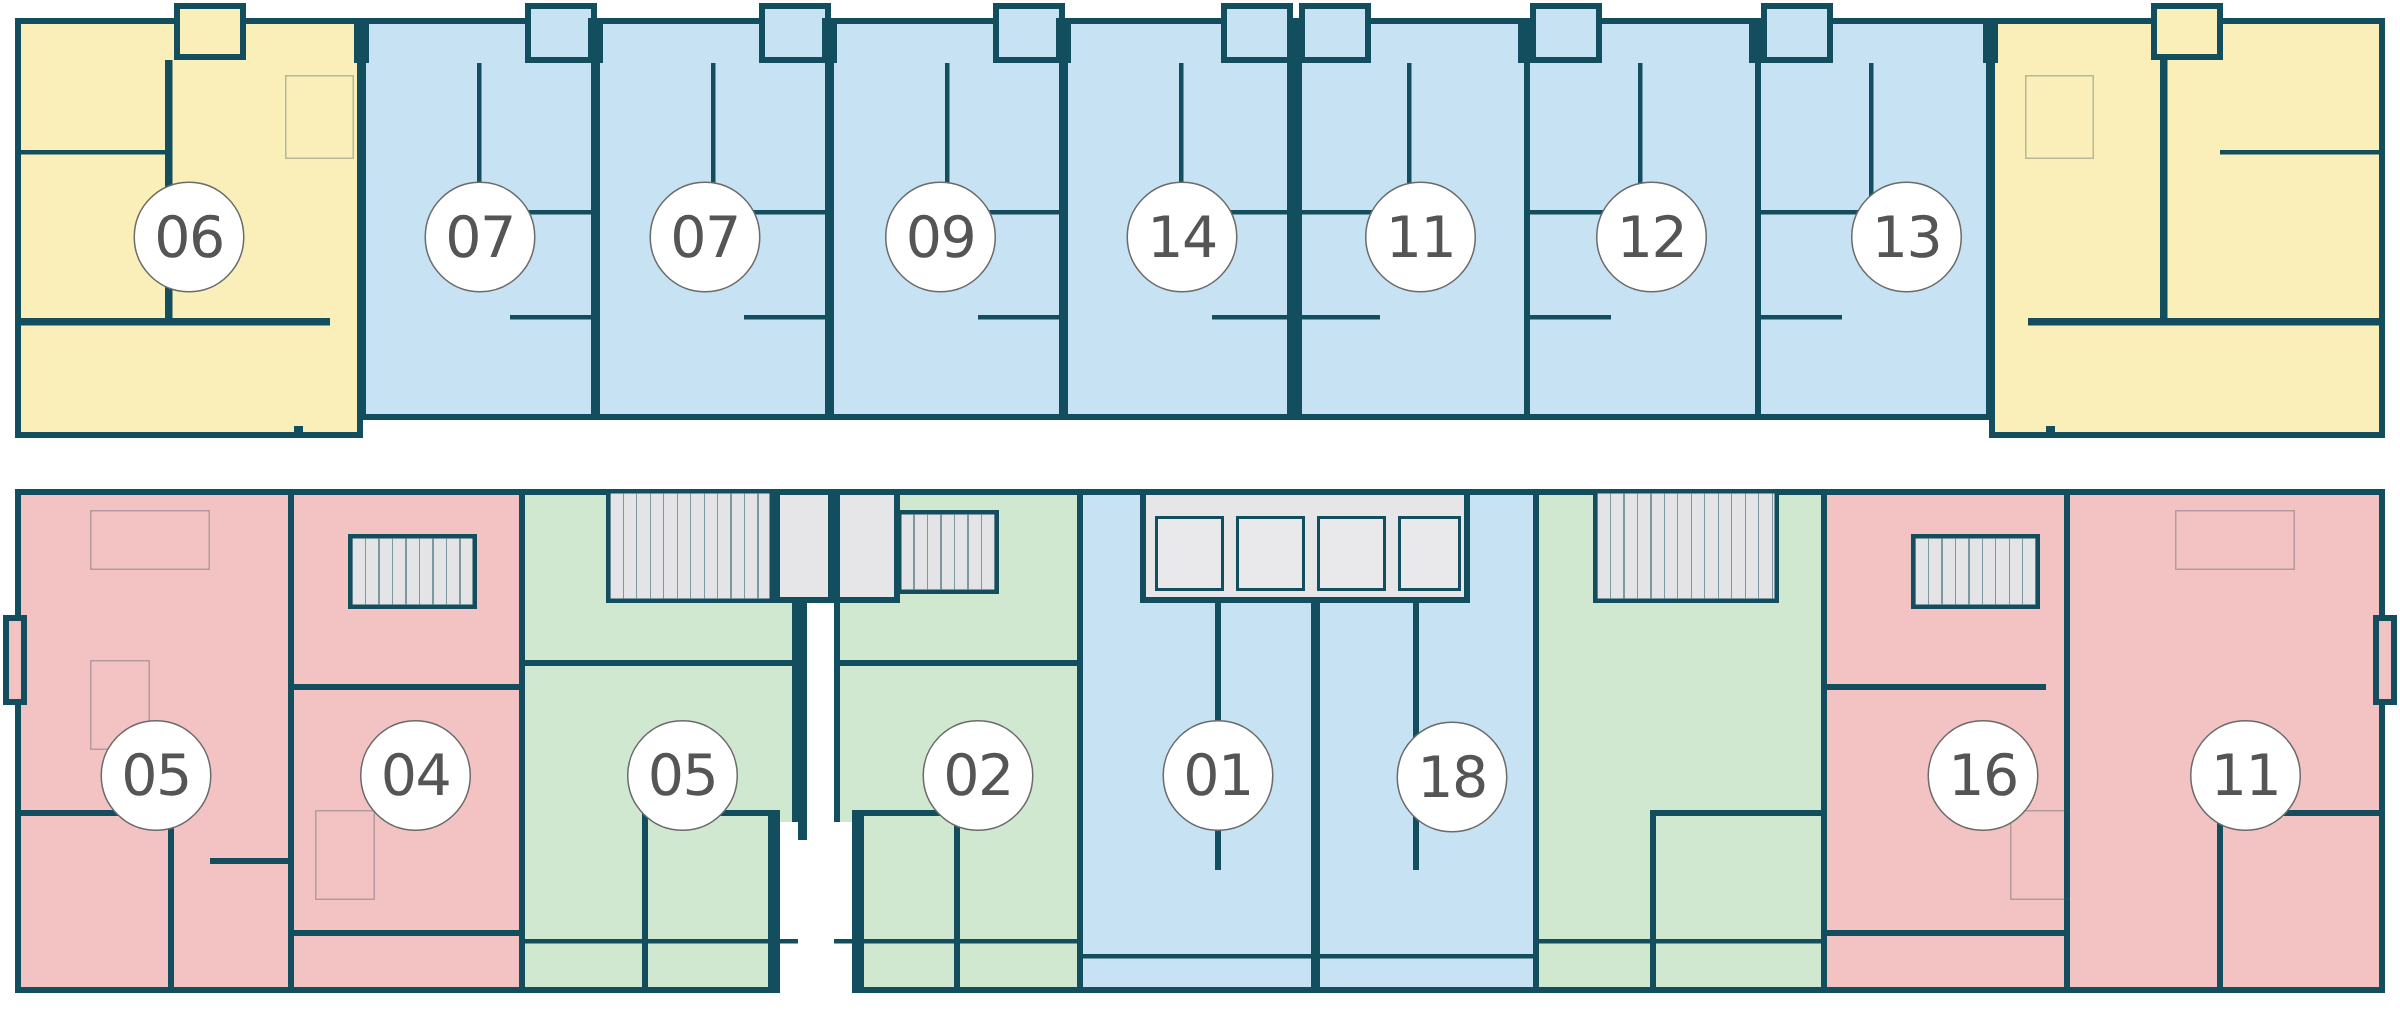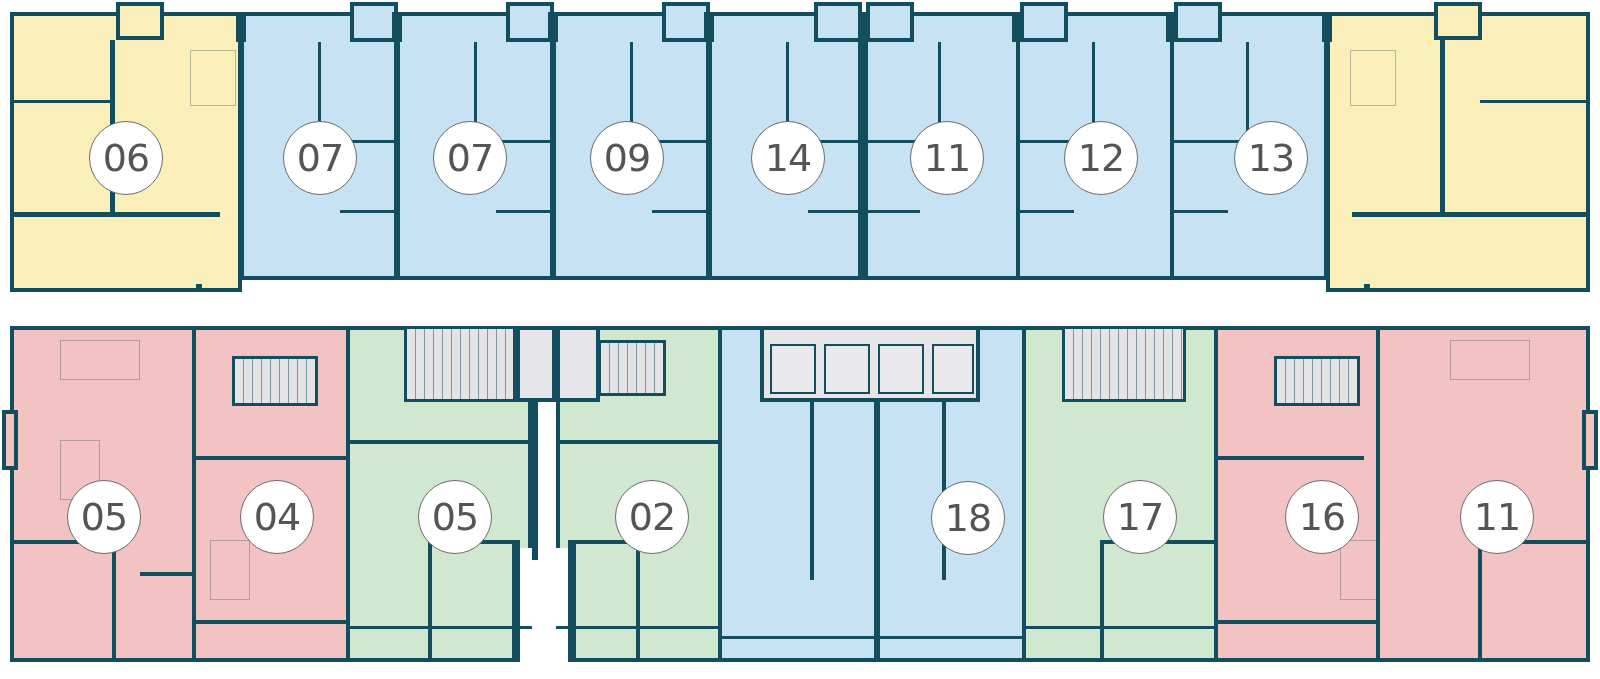--- a/index.html
+++ b/index.html
@@ -170,17 +170,17 @@
   <div class="badge" style="left:627px;top:158px;">09</div>
   <div class="badge" style="left:788px;top:158px;">14</div>
   <div class="badge" style="left:947px;top:158px;">11</div>
   <div class="badge" style="left:1101px;top:158px;">12</div>
   <div class="badge" style="left:1271px;top:158px;">13</div>
 
   <div class="badge" style="left:104px;top:517px;">05</div>
   <div class="badge" style="left:277px;top:517px;">04</div>
   <div class="badge" style="left:455px;top:517px;">05</div>
   <div class="badge" style="left:652px;top:517px;text-align:right;">02</div>
+  <div class="badge" style="left:812px;top:517px;">01</div>
   <div class="badge" style="left:968px;top:518px;">18</div>
-  <div class="badge" style="left:1140px;top:517px;">17</div>
   <div class="badge" style="left:1322px;top:517px;">16</div>
   <div class="badge" style="left:1497px;top:517px;">11</div>
 </div>
 
 </body></html>

